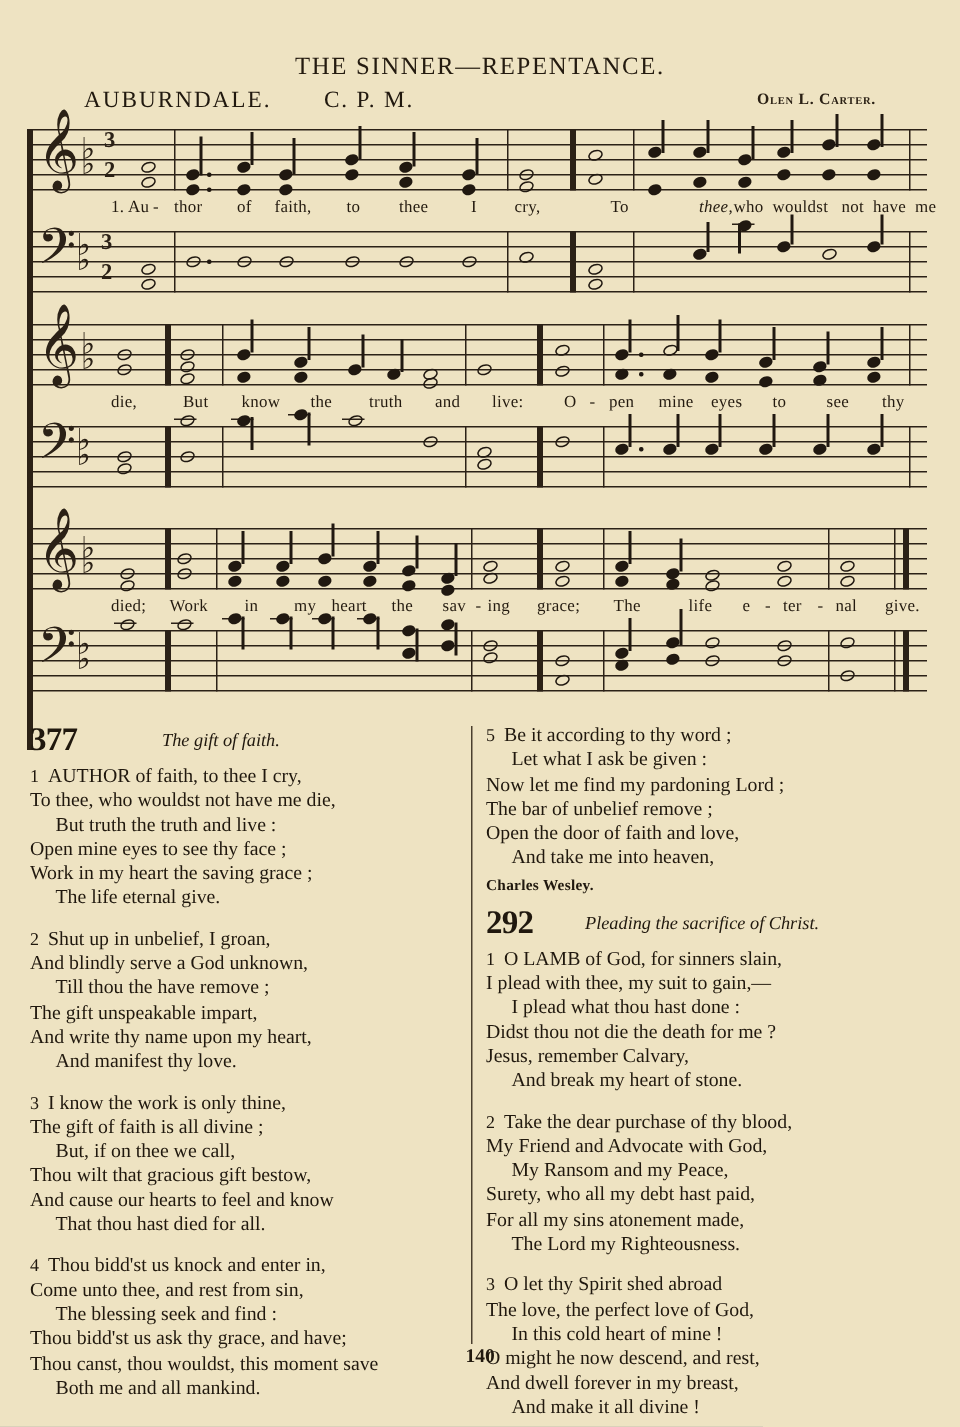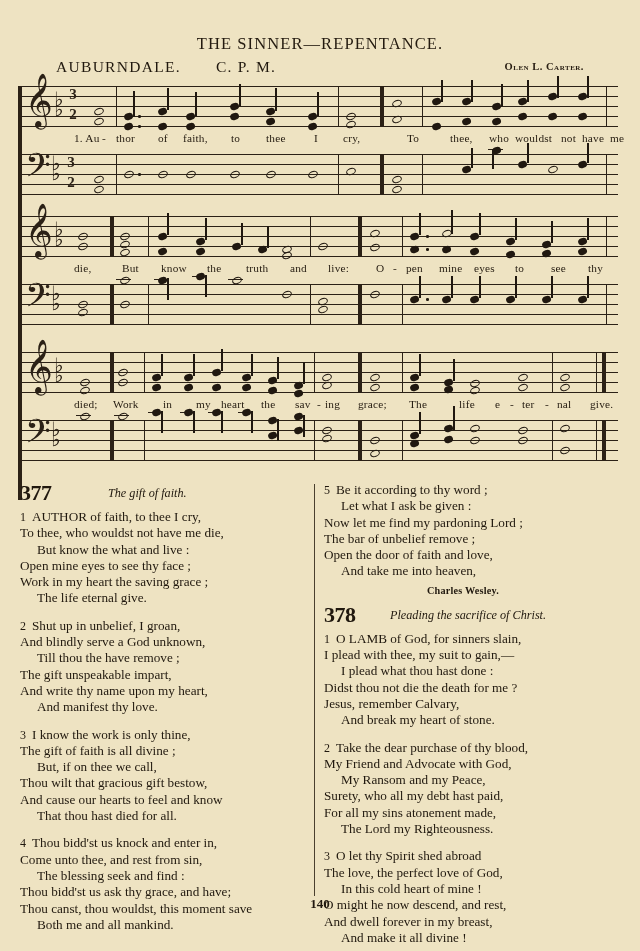--- a/index.html
+++ b/index.html
@@ -209,21 +209,21 @@
   .verse .vline { white-space: nowrap; }
   .verse .vline.ind { padding-left: 17px; }
   .verse .vnum {
     display: inline-block;
     width: 12px;
     font-size: 12px;
   }
   .smallcaps { font-variant: small-caps; }
 
   .attrib {
-    text-align: center;
+    text-align: left;
     font-size: 10.2px;
     font-weight: bold;
     letter-spacing: 0.2px;
     margin-top: -6px;
     margin-bottom: 8px;
     padding-right: 4px;
   }
 
   .page-number {
     position: absolute;
@@ -321,21 +321,21 @@
         <span class="syl" style="left: 56px;">1. Au</span>
         <span class="syl" style="left: 84px;">-</span>
         <span class="syl" style="left: 98px;">thor</span>
         <span class="syl" style="left: 140px;">of</span>
         <span class="syl" style="left: 165px;">faith,</span>
         <span class="syl" style="left: 213px;">to</span>
         <span class="syl" style="left: 248px;">thee</span>
         <span class="syl" style="left: 296px;">I</span>
         <span class="syl" style="left: 325px;">cry,</span>
         <span class="syl" style="left: 389px;">To</span>
-        <span class="syl" style="left: 432px;">thee,</span>
+        <span class="syl" style="left: 448px; font-style: italic;">thee,</span>
         <span class="syl" style="left: 471px;">who</span>
         <span class="syl" style="left: 497px;">wouldst</span>
         <span class="syl" style="left: 543px;">not</span>
         <span class="syl" style="left: 564px;">have</span>
         <span class="syl" style="left: 592px;">me</span>
       </div>
 
     <div class="staff" style="position:absolute;top:68px;left:0;">
       <div class="line l0"></div>
         <div class="line l1"></div>
@@ -650,21 +650,21 @@
   <div class="divider"></div>
 
   <div class="col col-left">
       <div class="hymn-head">
         <div class="hymn-num">377</div>
         <div class="hymn-topic">The gift of faith.</div>
       </div>
       <div class="verse">
         <div class="vline"><span class="vnum">1</span><span><span class="smallcaps">AUTHOR</span> of faith, to thee I cry,</span></div>
         <div class="vline"><span>To thee, who wouldst not have me die,</span></div>
-        <div class="vline ind"><span>But know the what and live :</span></div>
+        <div class="vline ind"><span>But truth the truth and live :</span></div>
         <div class="vline"><span>Open mine eyes to see thy face ;</span></div>
         <div class="vline"><span>Work in my heart the saving grace ;</span></div>
         <div class="vline ind"><span>The life eternal give.</span></div>
       </div>
       <div class="verse">
         <div class="vline"><span class="vnum">2</span><span>Shut up in unbelief, I groan,</span></div>
         <div class="vline"><span>And blindly serve a God unknown,</span></div>
         <div class="vline ind"><span>Till thou the have remove ;</span></div>
         <div class="vline"><span>The gift unspeakable impart,</span></div>
         <div class="vline"><span>And write thy name upon my heart,</span></div>
@@ -691,21 +691,21 @@
       <div class="verse">
         <div class="vline"><span class="vnum">5</span><span>Be it according to thy word ;</span></div>
         <div class="vline ind"><span>Let what I ask be given :</span></div>
         <div class="vline"><span>Now let me find my pardoning Lord ;</span></div>
         <div class="vline"><span>The bar of unbelief remove ;</span></div>
         <div class="vline"><span>Open the door of faith and love,</span></div>
         <div class="vline ind"><span>And take me into heaven,</span></div>
       </div>
       <div class="attrib">Charles Wesley.</div>
       <div class="hymn-head">
-        <div class="hymn-num">378</div>
+        <div class="hymn-num">292</div>
         <div class="hymn-topic t378">Pleading the sacrifice of Christ.</div>
       </div>
       <div class="verse">
         <div class="vline"><span class="vnum">1</span><span>O <span class="smallcaps">LAMB</span> of God, for sinners slain,</span></div>
         <div class="vline"><span>I plead with thee, my suit to gain,—</span></div>
         <div class="vline ind"><span>I plead what thou hast done :</span></div>
         <div class="vline"><span>Didst thou not die the death for me ?</span></div>
         <div class="vline"><span>Jesus, remember Calvary,</span></div>
         <div class="vline ind"><span>And break my heart of stone.</span></div>
       </div>

